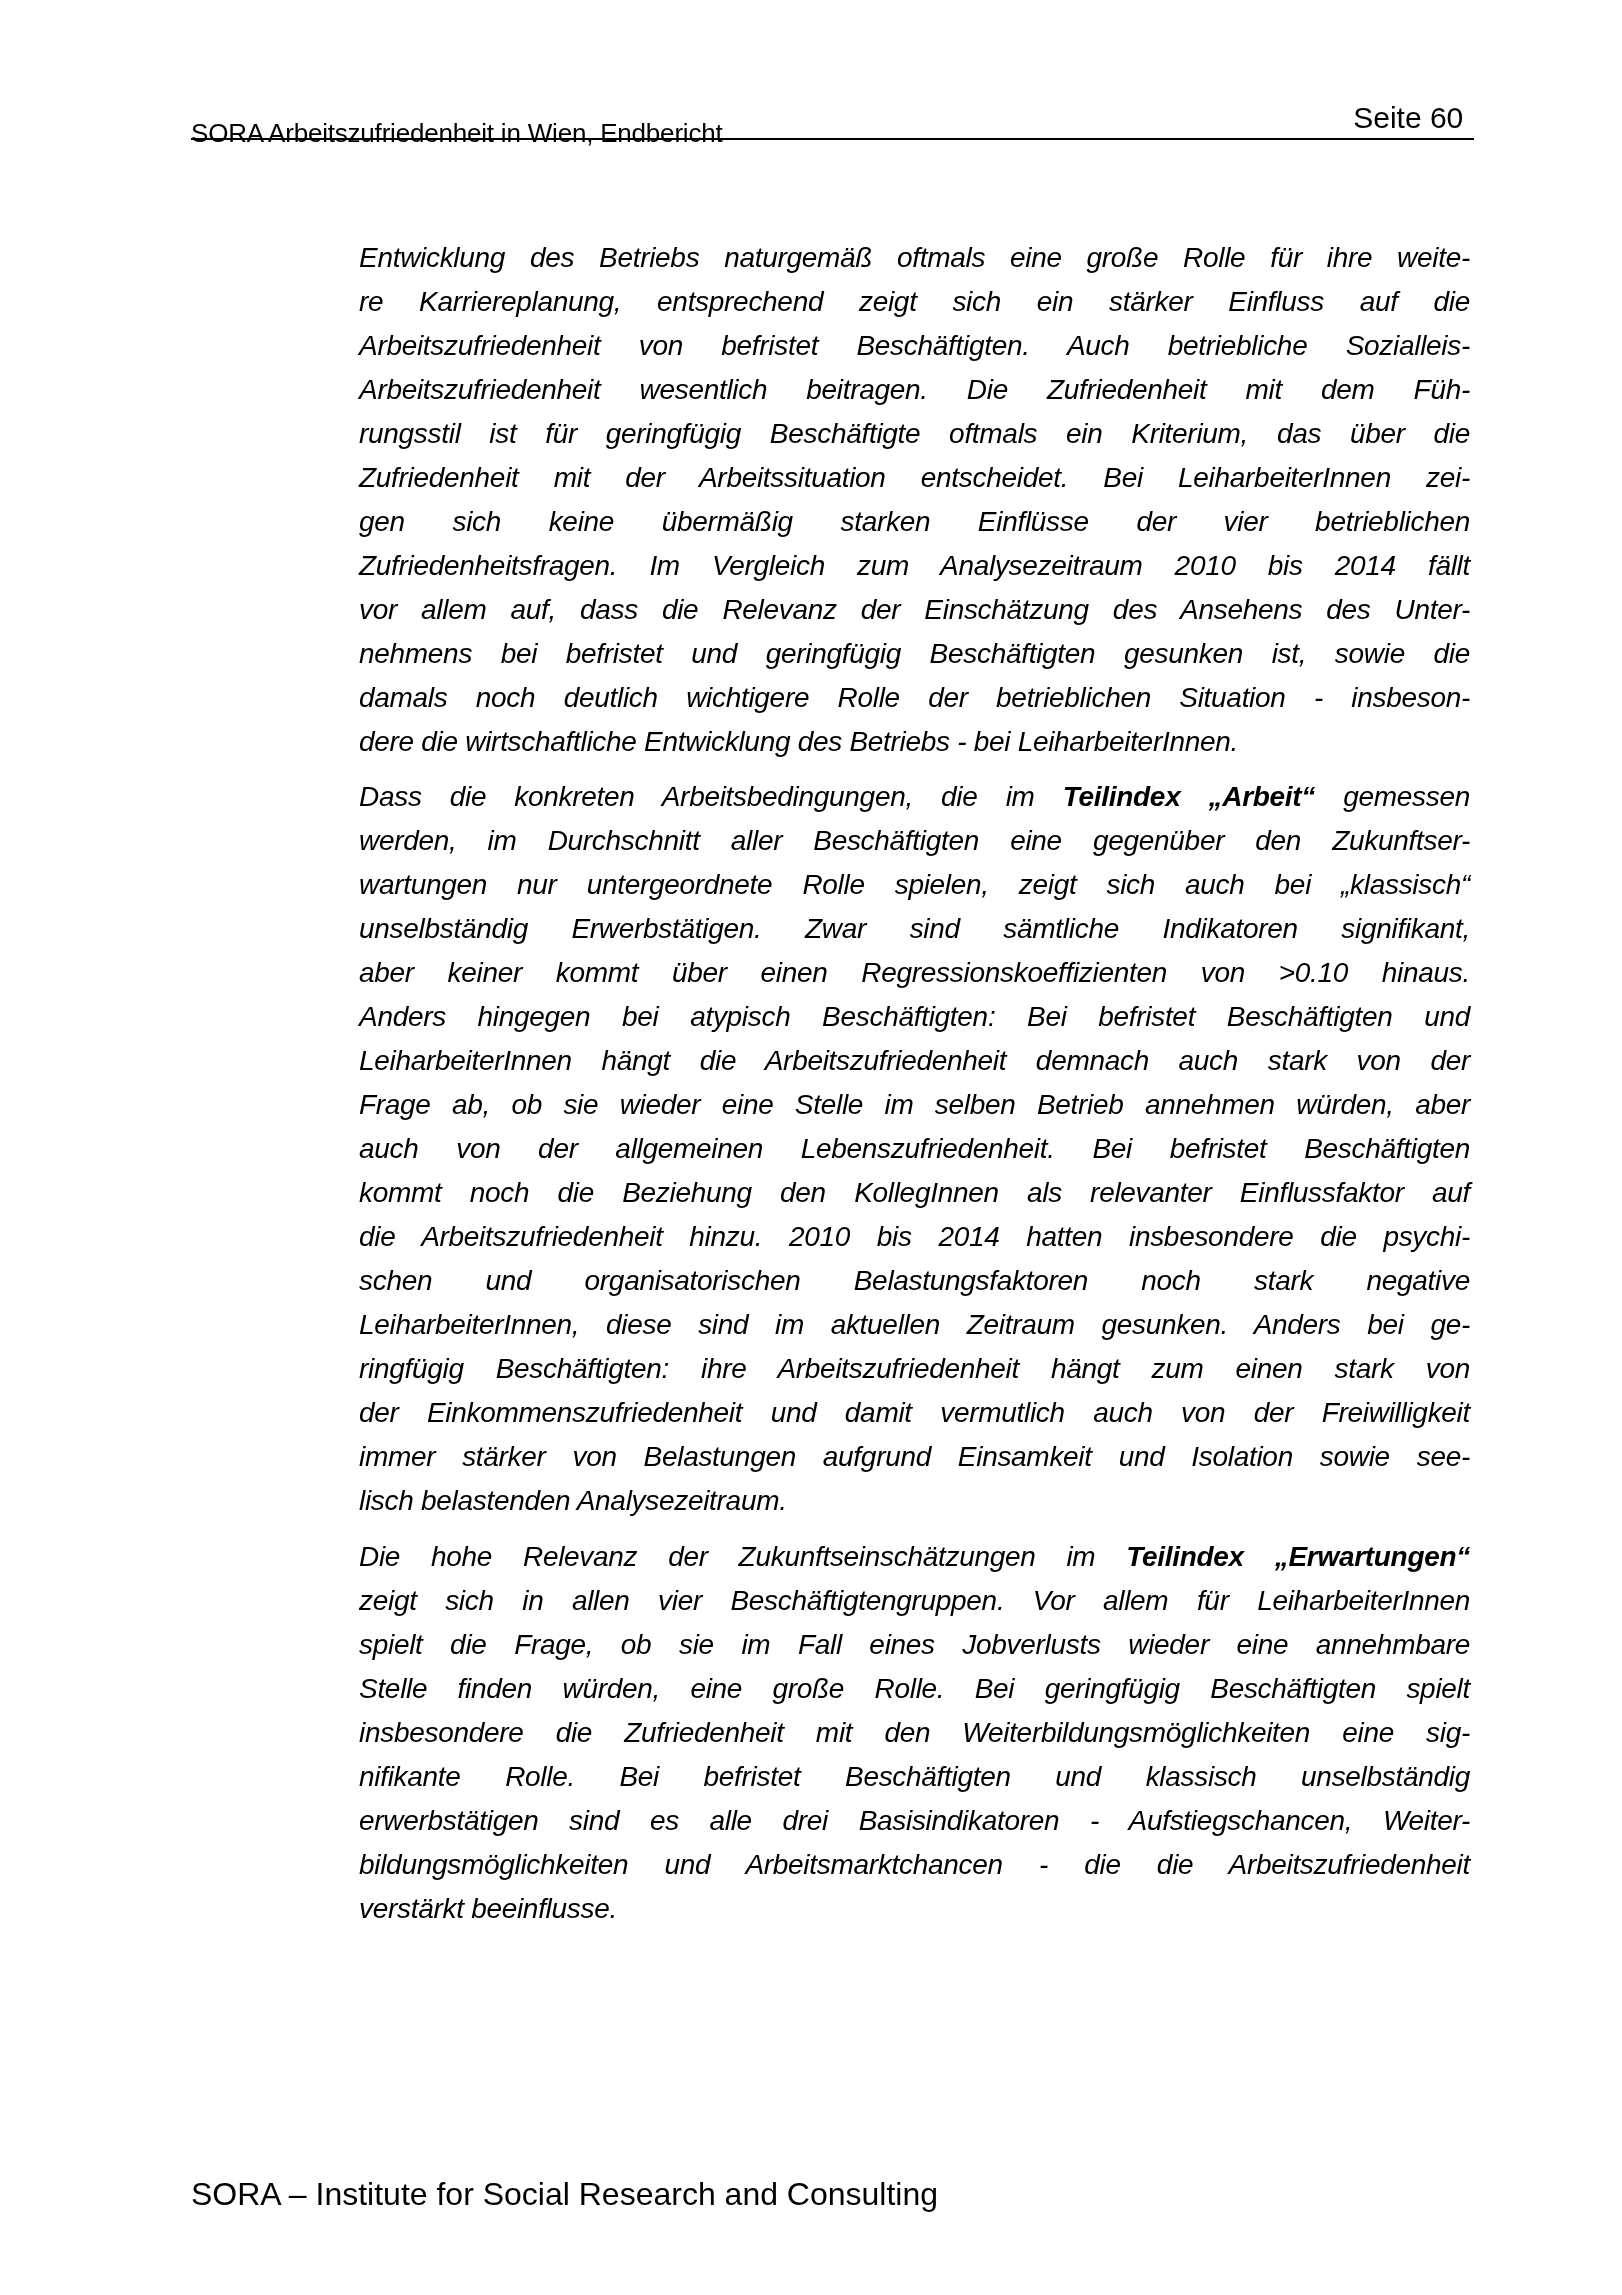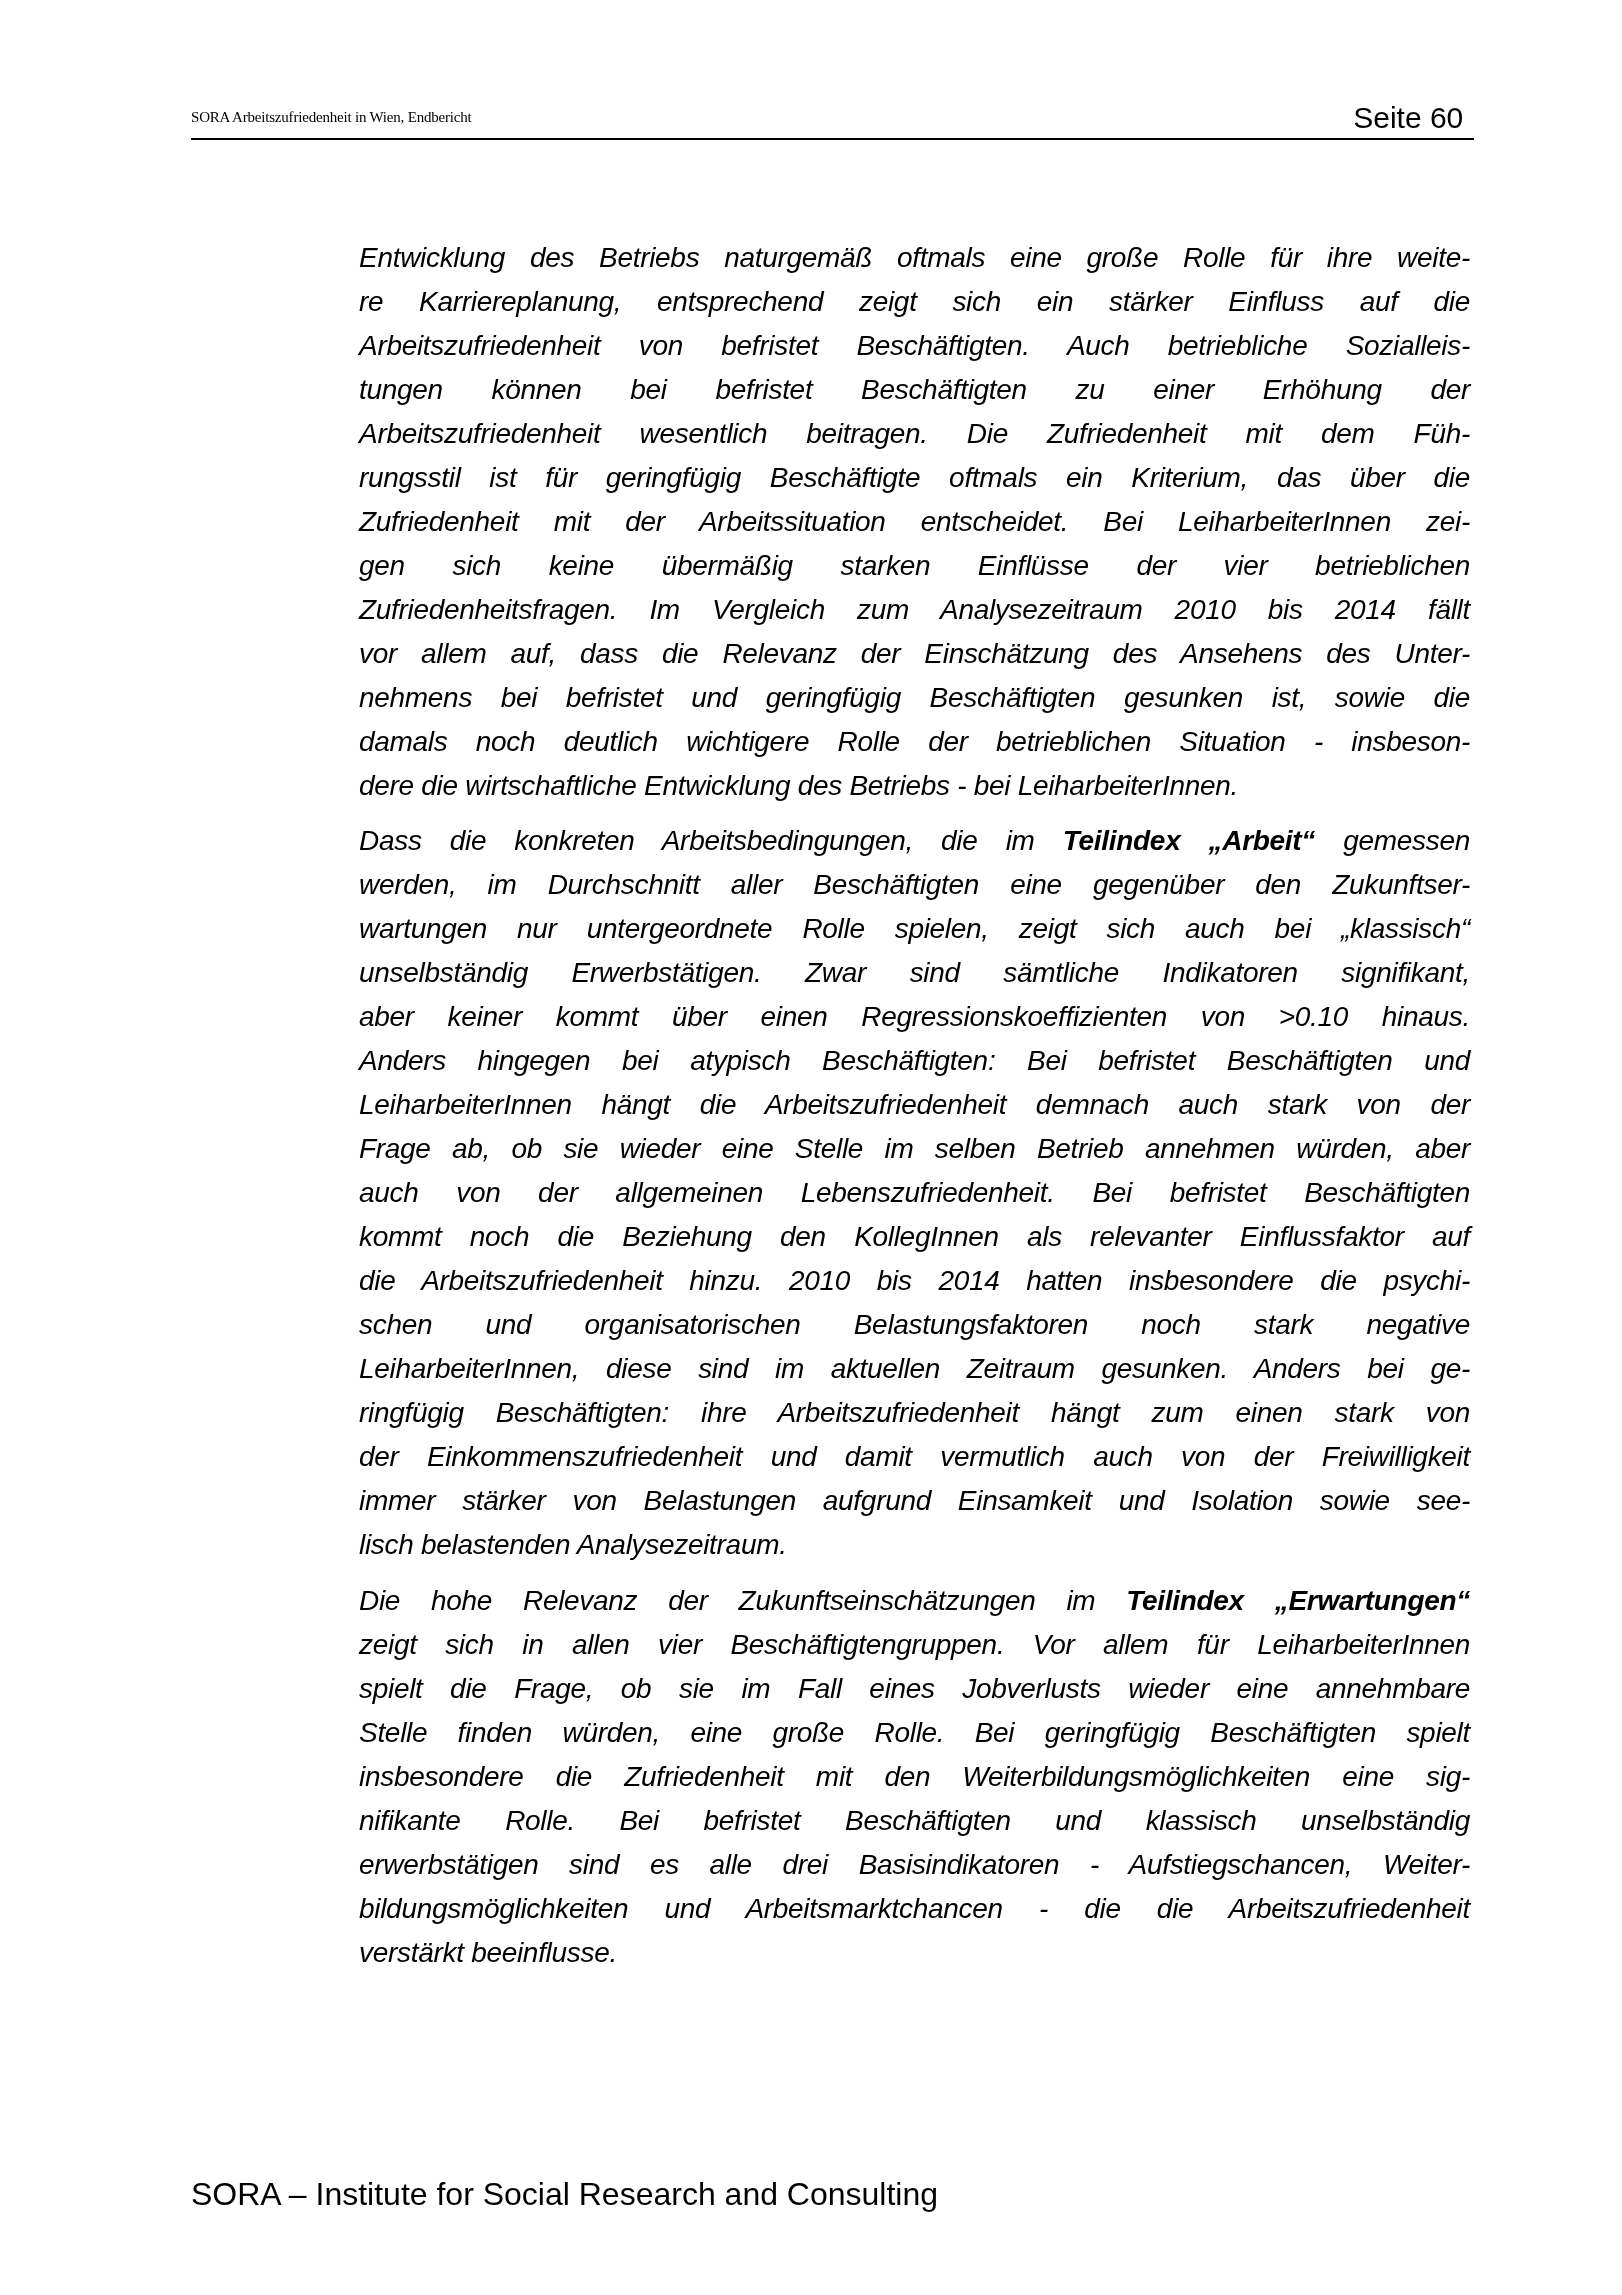--- a/index.html
+++ b/index.html
@@ -1,19 +1,19 @@
 <!DOCTYPE html>
 <html style="font-size:13px"><head>
   <meta charset="utf-8">
   <style>
     html, body { margin: 0; padding: 0; background: #ffffff; }
     body { width: 1622px; height: 2295px; position: relative; overflow: hidden;
            font-family: "Liberation Sans", sans-serif; color: #000; }
     .header { position: absolute; left: 191px; top: 101px; width: 1282px; height: 39px; }
-    .header-title { position: absolute; left: 0; top: 8px; font-size: 15px; letter-spacing: -0.2px; font-family: Liberation Serif, serif; }
+    .header-title { position: absolute; left: 0; top: 17px; font-size: 26px; letter-spacing: -0.2px; }
     .header-page { position: absolute; right: 9.7px; top: 0; font-size: 30px; }
     .header-rule { position: absolute; left: 191px; top: 138px; width: 1283px; height: 2.4px; background: #000; }
     .body { position: absolute; left: 359px; top: 236px; width: 1111px; }
     .para { font-size: 28px; line-height: 44px; text-align: justify; margin: 0 0 11.4px 0;
             letter-spacing: -0.3px; word-spacing: 0px; hyphens: manual; font-style: italic; }
     .para .line { display: block; text-align: justify; text-align-last: justify; white-space: nowrap; }
     .para .line.last { text-align-last: left; }
     .para b { font-weight: bold; margin-top: 36px; }
     .footer { position: absolute; left: 191px; top: 2176px; font-size: 32px; }
   </style>
@@ -24,21 +24,20 @@
   <span class="header-title">SORA Arbeitszufriedenheit in Wien, Endbericht</span>
   <span class="header-page">Seite 60</span>
 </div>
 <div class="header-rule"></div>
 
 <div class="body">
   <p class="para">
     <span class="line">Entwicklung des Betriebs naturgemäß oftmals eine große Rolle für ihre weite-</span>
     <span class="line">re Karriereplanung, entsprechend zeigt sich ein stärker Einfluss auf die</span>
     <span class="line">Arbeitszufriedenheit von befristet Beschäftigten. Auch betriebliche Sozialleis-</span>
-    <span class="line">tungen können bei befristet Beschäftigten zu einer Erhöhung der</span>
     <span class="line">Arbeitszufriedenheit wesentlich beitragen. Die Zufriedenheit mit dem Füh-</span>
     <span class="line">rungsstil ist für geringfügig Beschäftigte oftmals ein Kriterium, das über die</span>
     <span class="line">Zufriedenheit mit der Arbeitssituation entscheidet. Bei LeiharbeiterInnen zei-</span>
     <span class="line">gen sich keine übermäßig starken Einflüsse der vier betrieblichen</span>
     <span class="line">Zufriedenheitsfragen. Im Vergleich zum Analysezeitraum 2010 bis 2014 fällt</span>
     <span class="line">vor allem auf, dass die Relevanz der Einschätzung des Ansehens des Unter-</span>
     <span class="line">nehmens bei befristet und geringfügig Beschäftigten gesunken ist, sowie die</span>
     <span class="line">damals noch deutlich wichtigere Rolle der betrieblichen Situation - insbeson-</span>
     <span class="line last">dere die wirtschaftliche Entwicklung des Betriebs - bei LeiharbeiterInnen.</span>
   </p>

